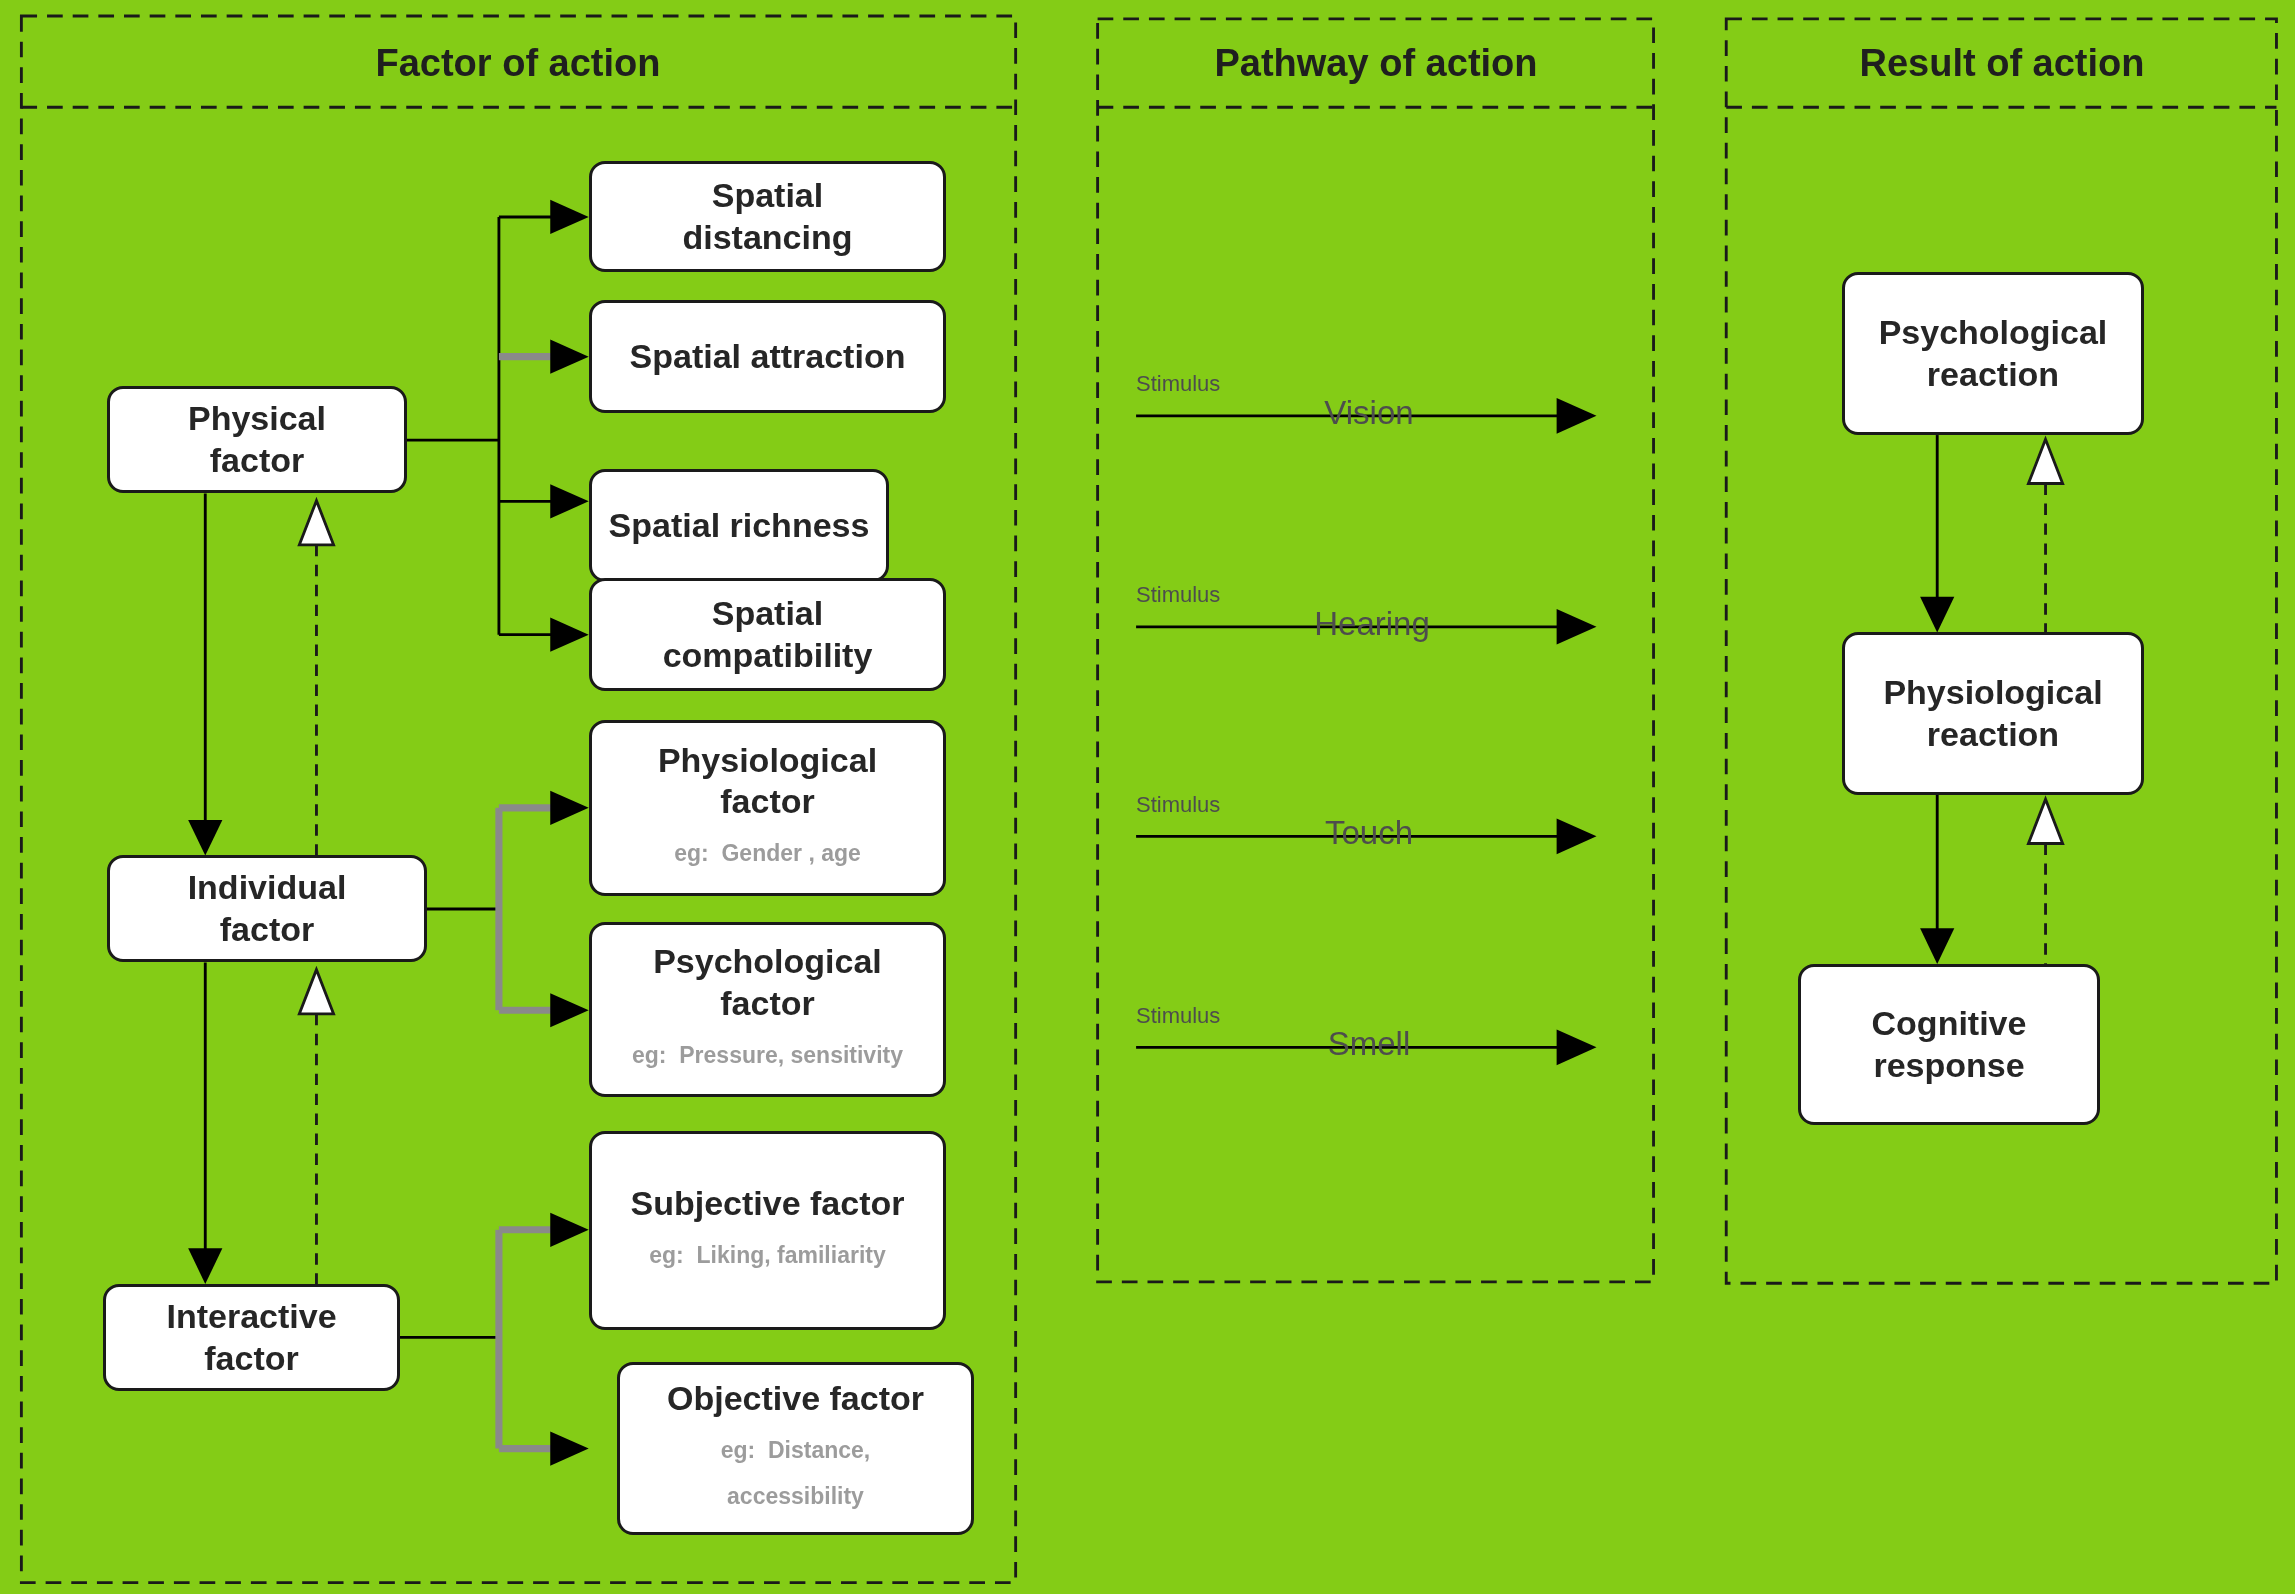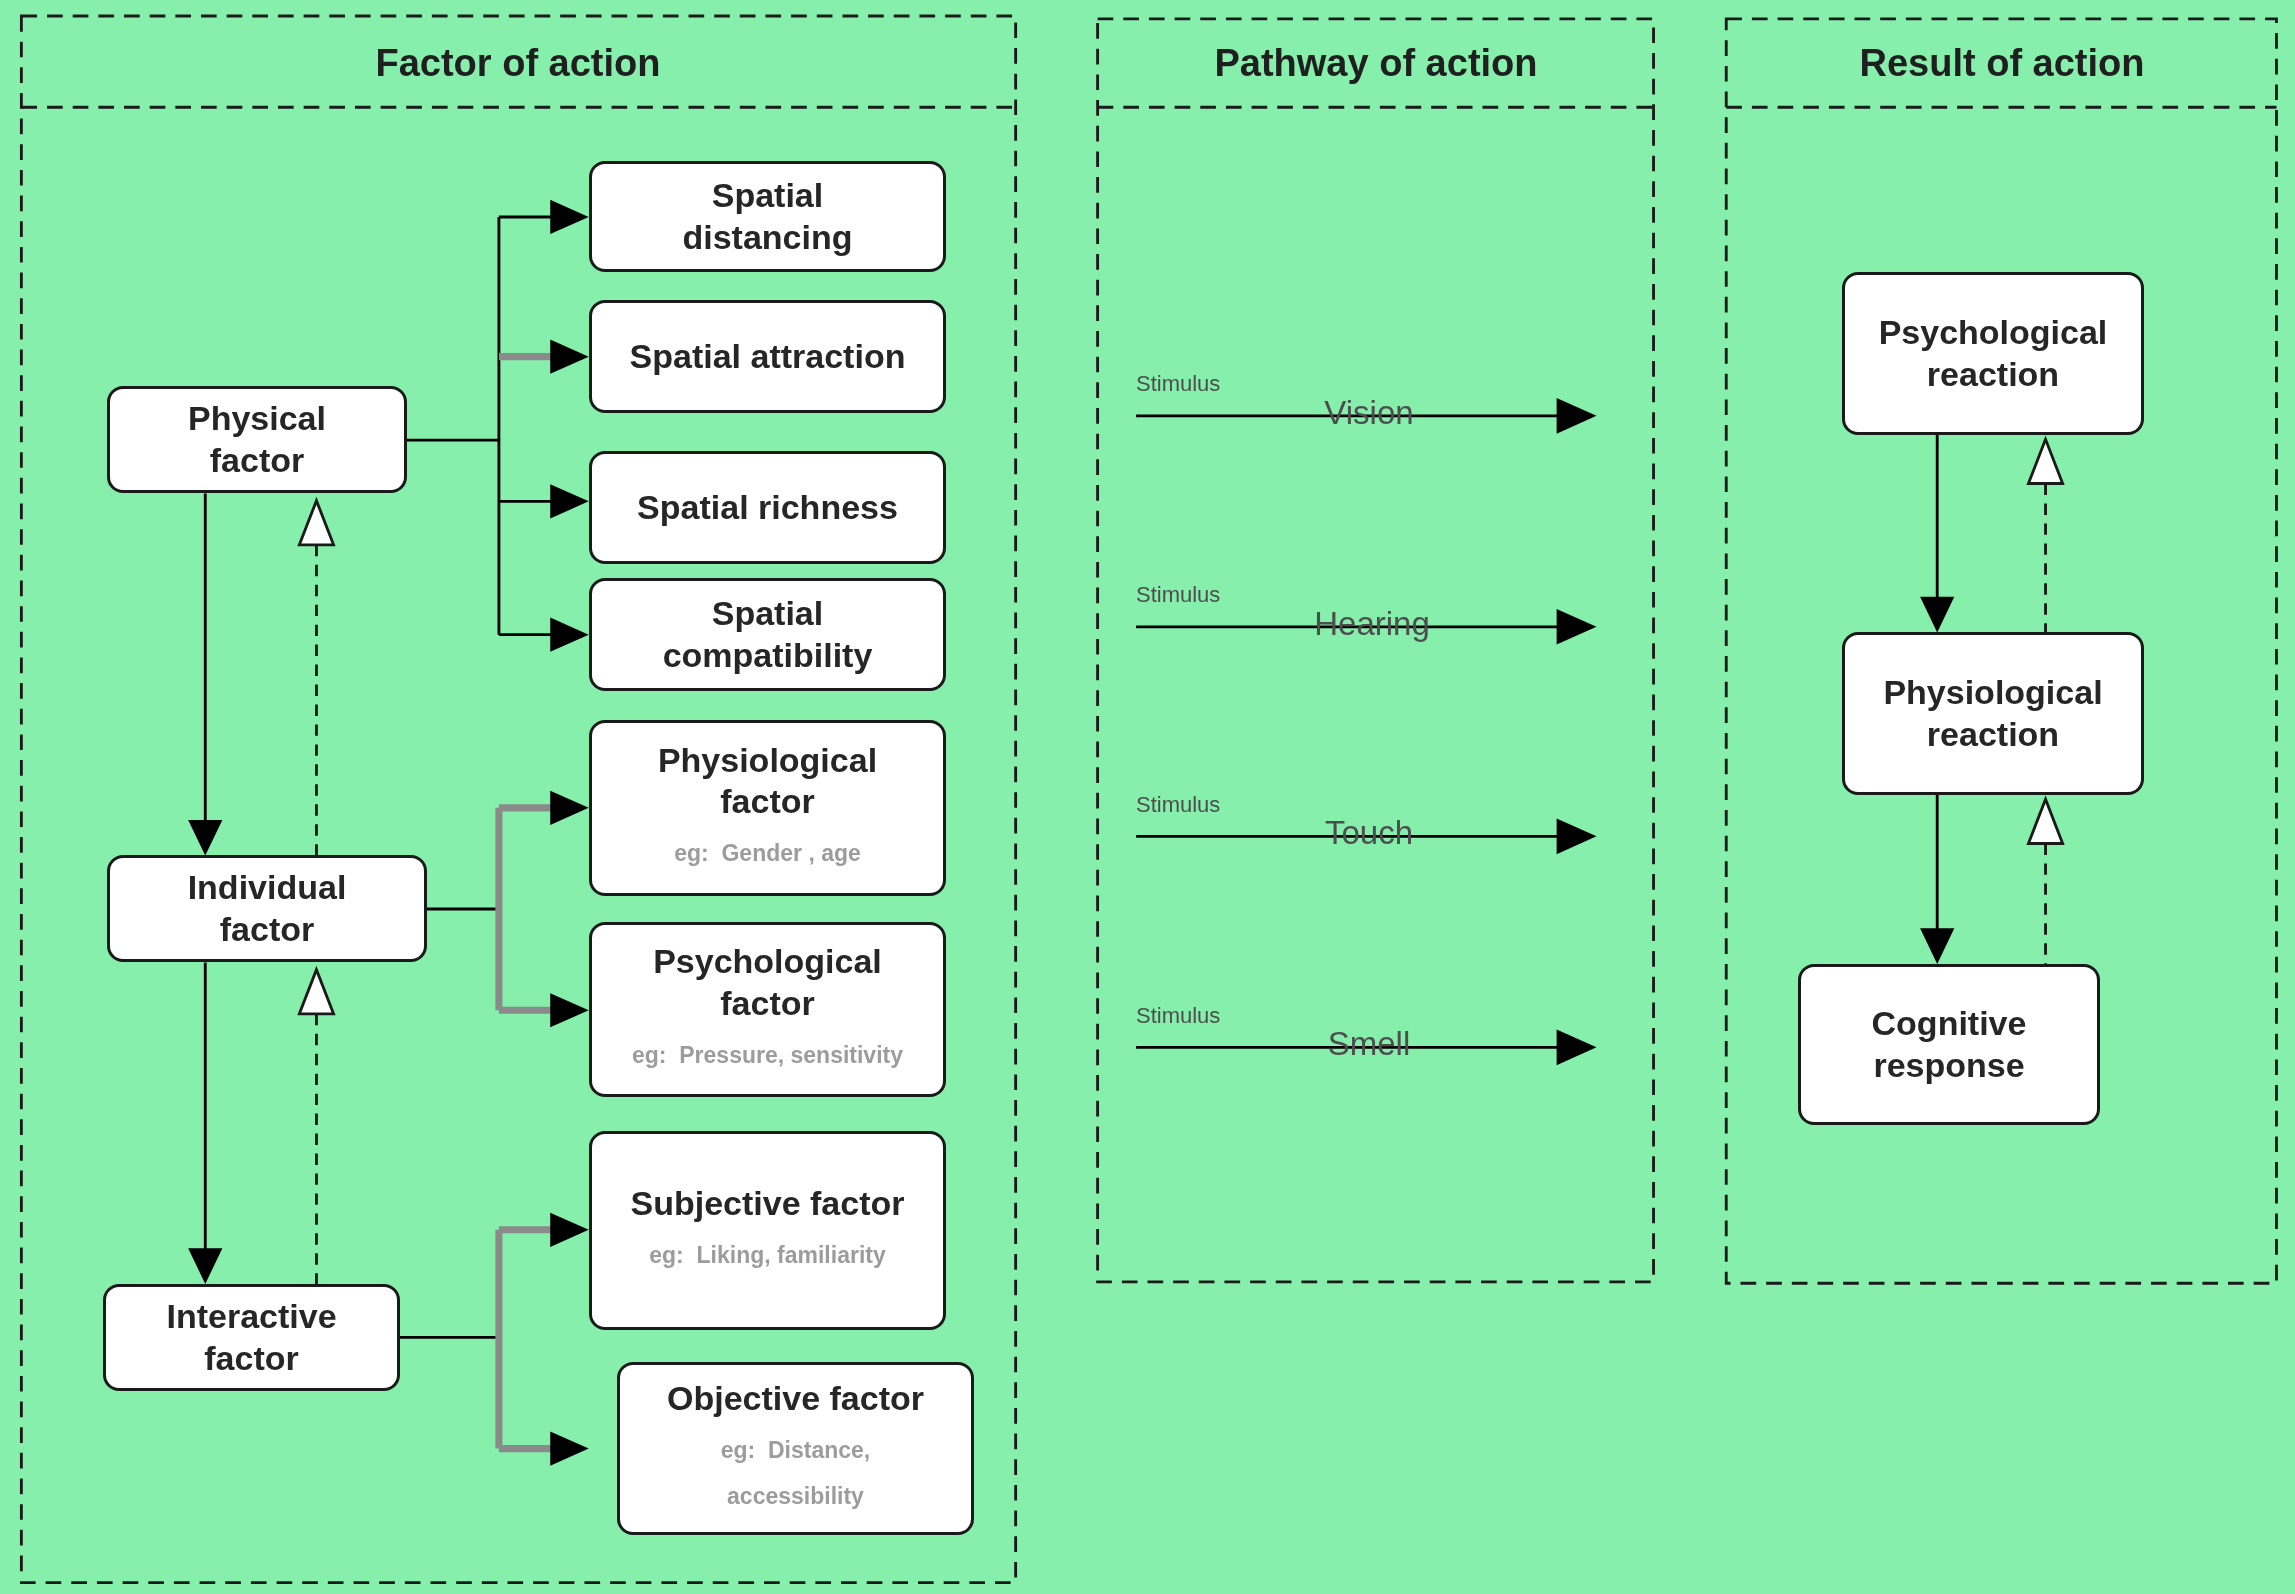--- a/index.html
+++ b/index.html
@@ -1,16 +1,16 @@
 <!DOCTYPE html>
 <html style="font-size:11.4px"><head>
 <meta charset="utf-8">
 <style>
   html,body{margin:0;padding:0;background:#ffffff;}
-  .canvas{position:relative;width:2295px;height:1595px;background:#86efac;overflow:hidden;
+  .canvas{position:relative;width:2295px;height:1595px;background:#84cc16;overflow:hidden;
           font-family:"Liberation Sans", sans-serif;}
   .wires{position:absolute;left:0;top:0;width:2295px;height:1595px;}
   .panel-title{position:absolute;transform:translate(-50%,-50%);font-weight:bold;
                font-size:38px;color:#1f1f1f;white-space:nowrap;}
   .box{position:absolute;box-sizing:border-box;border:3.6px solid #1a1a1a;border-radius:16px;
        background:#ffffff;display:flex;flex-direction:column;align-items:center;
        justify-content:center;text-align:center;padding:4.3px 7.1px;font-weight:bold;}
   .label{font-size:34px;line-height:1.22;color:#262626;white-space:pre-line;}
   .caption{font-size:23px;line-height:2.0;color:#9c9c9c;white-space:pre-wrap;margin-top:7.1px;}
   .stimulus{position:absolute;font-size:22px;color:#4d4d4d;white-space:nowrap;}
@@ -144,21 +144,21 @@
 factor</div>
   </div>
 
   <div class="box" style="left:589px;top:161px;width:357px;height:111px">
     <div class="label">Spatial
 distancing</div>
   </div>
   <div class="box" style="left:589px;top:300px;width:357px;height:113px">
     <div class="label">Spatial attraction</div>
   </div>
-  <div class="box" style="left:589px;top:451px;width:357px;height:113px">
+  <div class="box" style="left:589px;top:469px;width:300px;height:113px">
     <div class="label">Spatial richness</div>
   </div>
   <div class="box" style="left:589px;top:578px;width:357px;height:113px">
     <div class="label">Spatial
 compatibility</div>
   </div>
   <div class="box" style="left:589px;top:720px;width:357px;height:176px">
     <div class="label">Physiological
 factor</div>
     <div class="caption">eg:  Gender , age</div>

